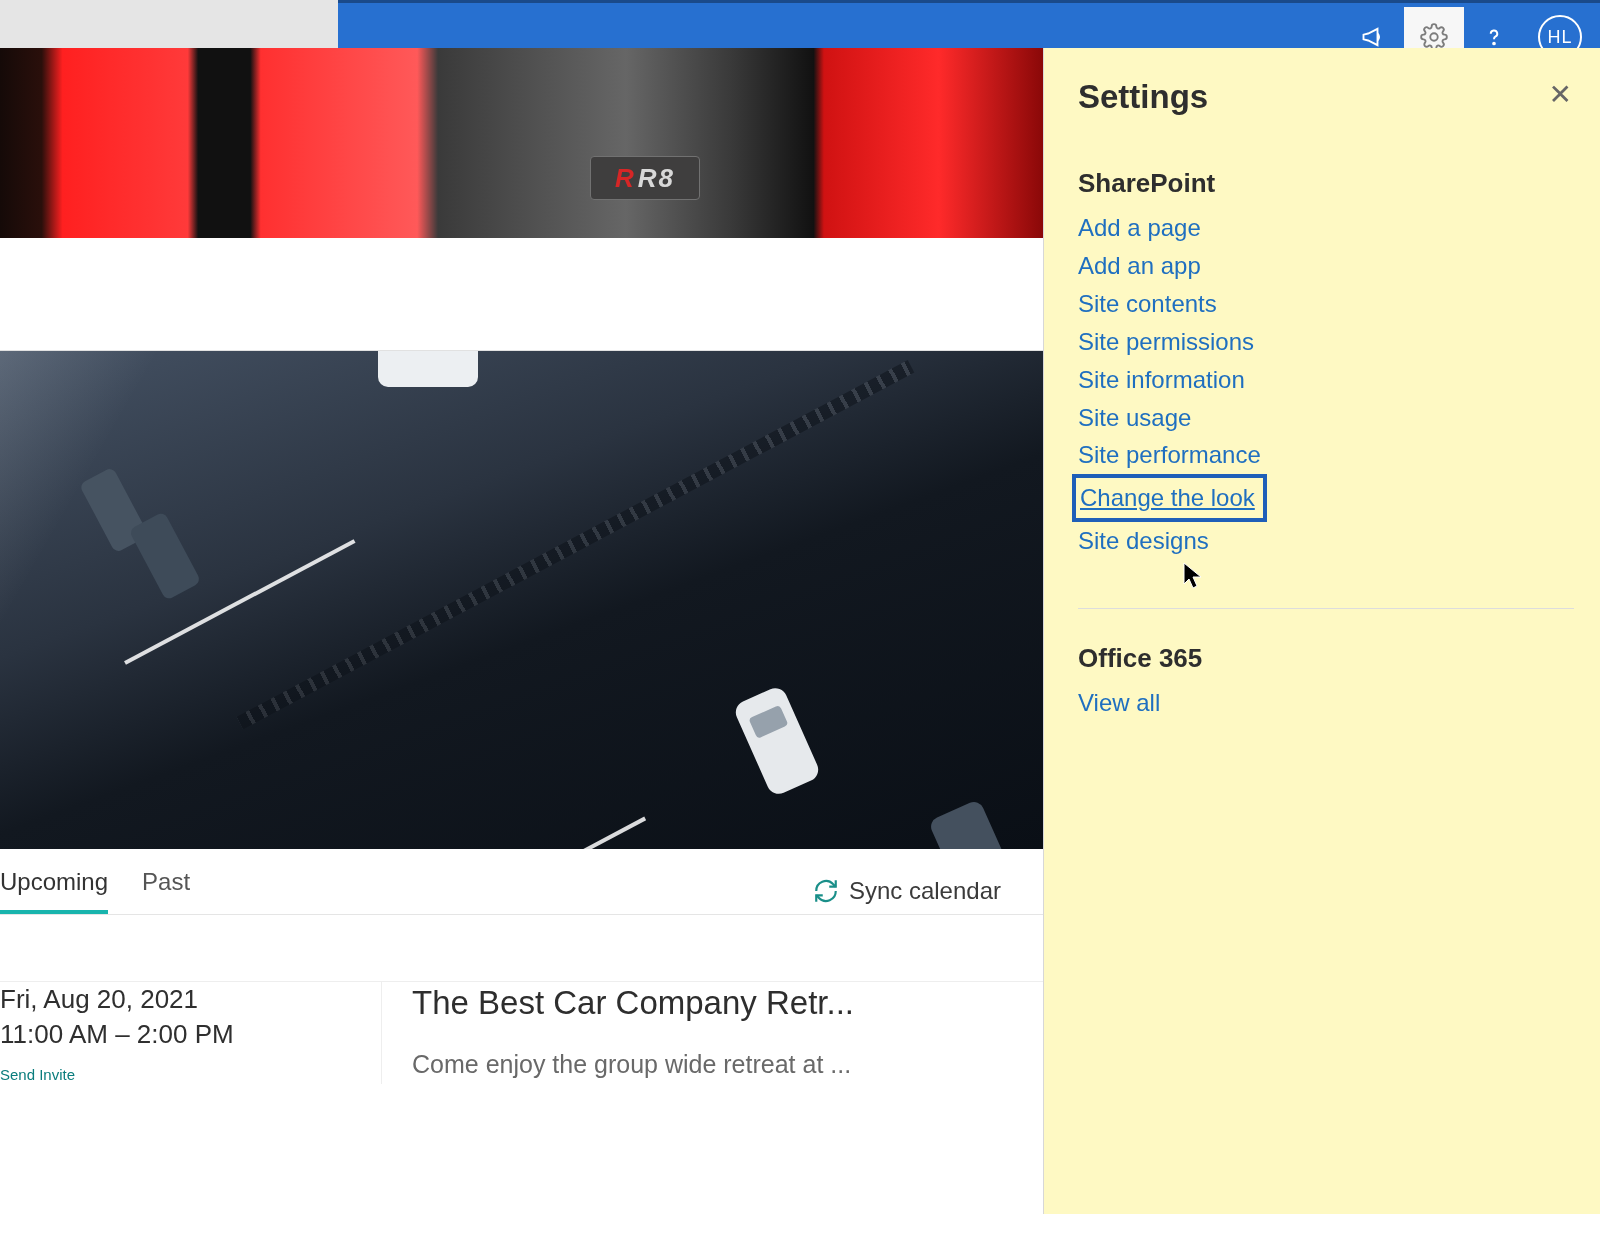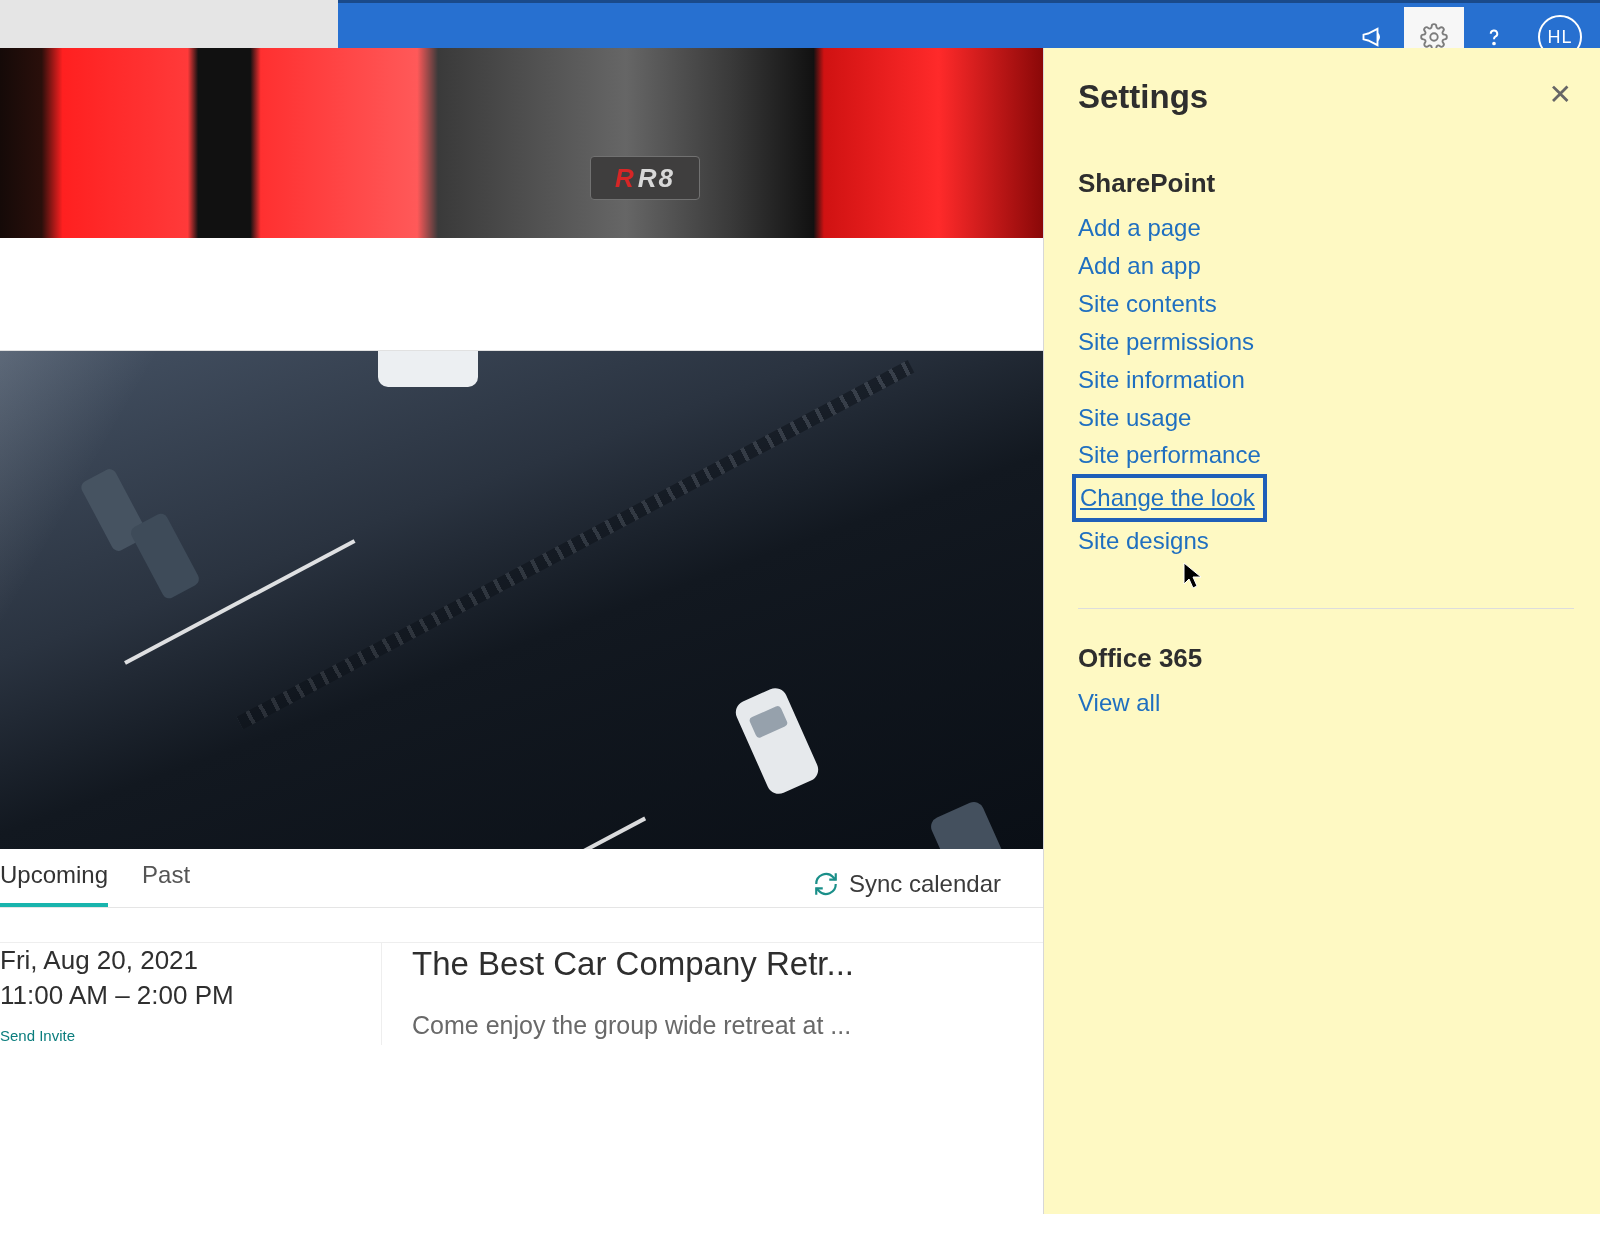--- a/index.html
+++ b/index.html
@@ -134,21 +134,21 @@
   
   .car { position:absolute; border-radius:7px; }
   .car.c1 { width:38px; height:78px; left:95px; top:120px; background:#465361; transform:rotate(-28deg);}
   .car.c2 { width:40px; height:80px; left:145px; top:165px; background:#3e4b59; transform:rotate(-28deg);}
   .car.c3 { width:100px; height:46px; left:378px; top:-10px; background:#eceff2; border-radius:10px;}
   .car.c4 { width:54px; height:100px; left:750px; top:340px; background:#e6e9ec; transform:rotate(-24deg); border-radius:12px;}
   .car.c4::after{content:"";position:absolute;left:10px;top:18px;width:34px;height:22px;background:#96a1ac;border-radius:4px;}
   .car.c6 { width:56px; height:96px; left:945px; top:455px; background:#44505e; transform:rotate(-24deg); border-radius:10px;}
   
   .events {
-    padding-top: 12px;
+    padding-top: 19px;
   }
   .tabs-row {
     display: flex;
     align-items: center;
     justify-content: space-between;
     padding-right: 42px;
   }
   .tabs {
     display: flex;
     gap: 34px;
@@ -164,21 +164,21 @@
     border-bottom: 4px solid #18b4ad;
   }
   .sync-btn {
     display: flex; align-items: center; gap: 10px;
     color: #3b3b3b; font-size: 24px; cursor: pointer;
   }
   .sync-btn svg { color:#1a8f89; }
   .tabs-underline { height:1px; background:#e5e5e5; margin-top:0; }
   .event-cards {
     display: flex;
-    margin-top: 34px;
+    margin-top: 66px;
     border-top: 1px solid #eee;
     padding-top: 0;
   }
   .event-left {
     width: 381px;
     padding-top: 2px;
   }
   .event-date { font-size: 26px; color:#2f2f2f; }
   .event-time { font-size: 26px; color:#2f2f2f; margin-top:4px;}
   .event-link { font-size: 15px; color:#0a7d7d; margin-top:16px; display:inline-block;}

